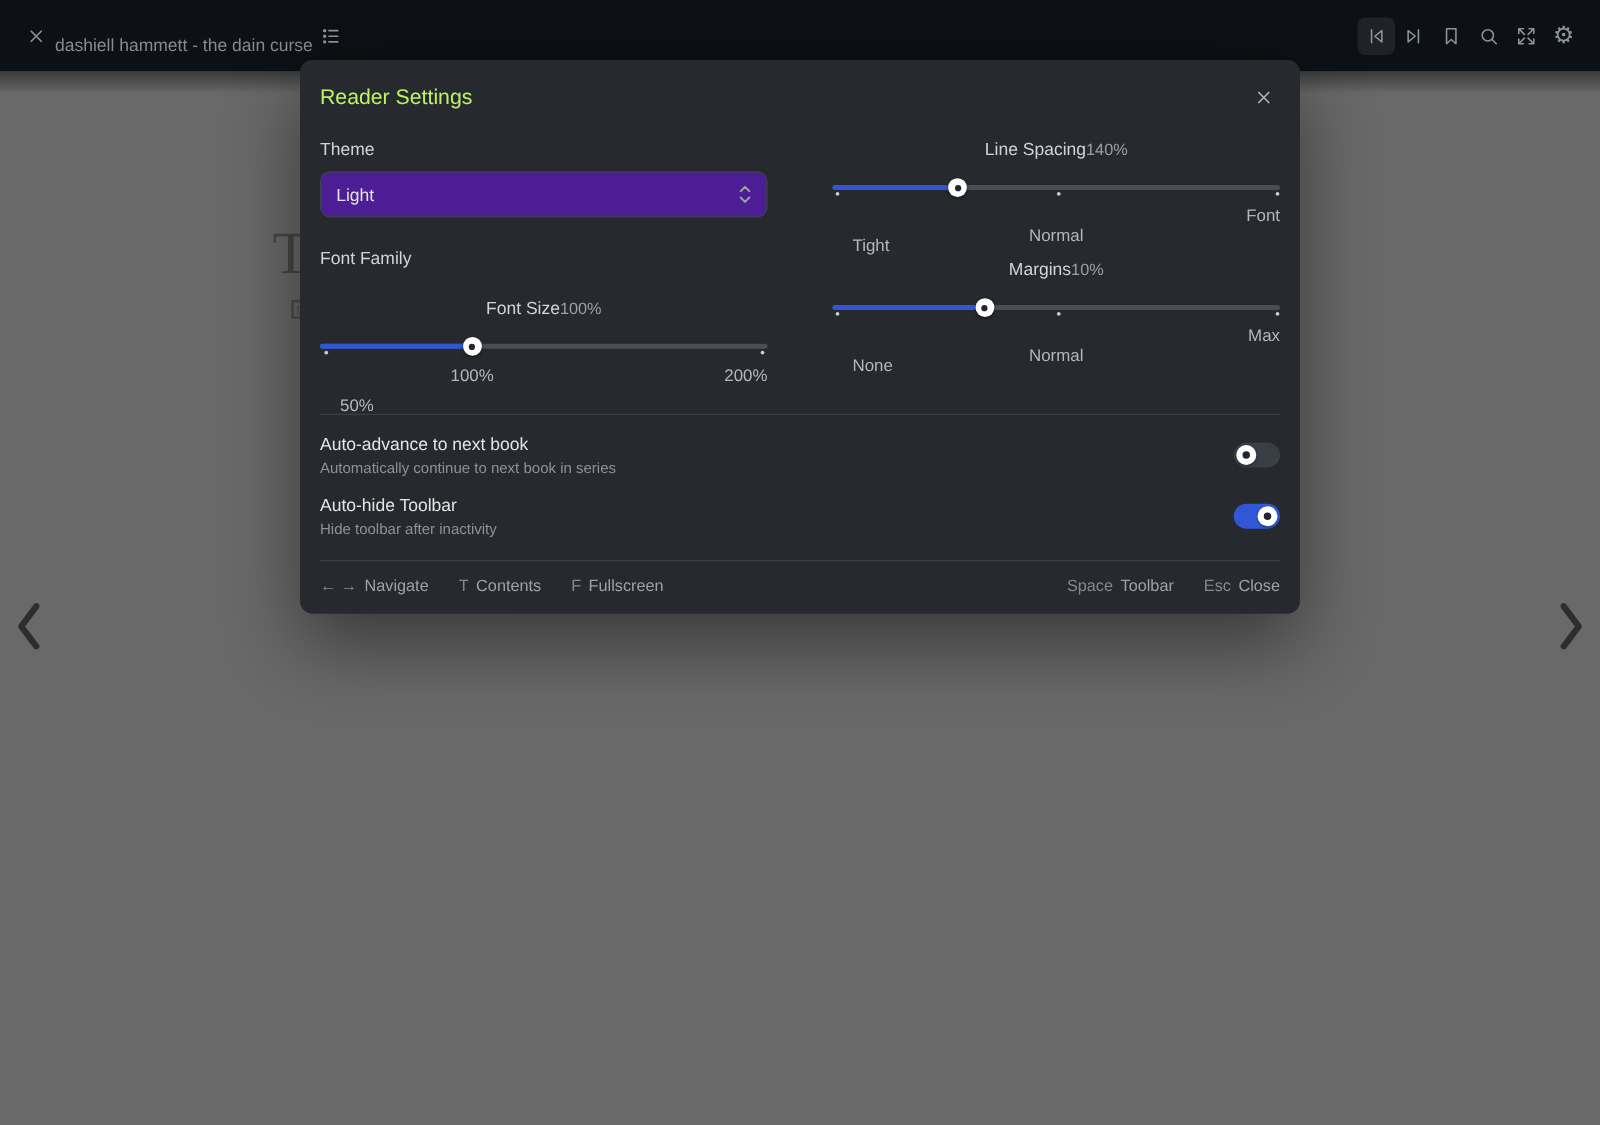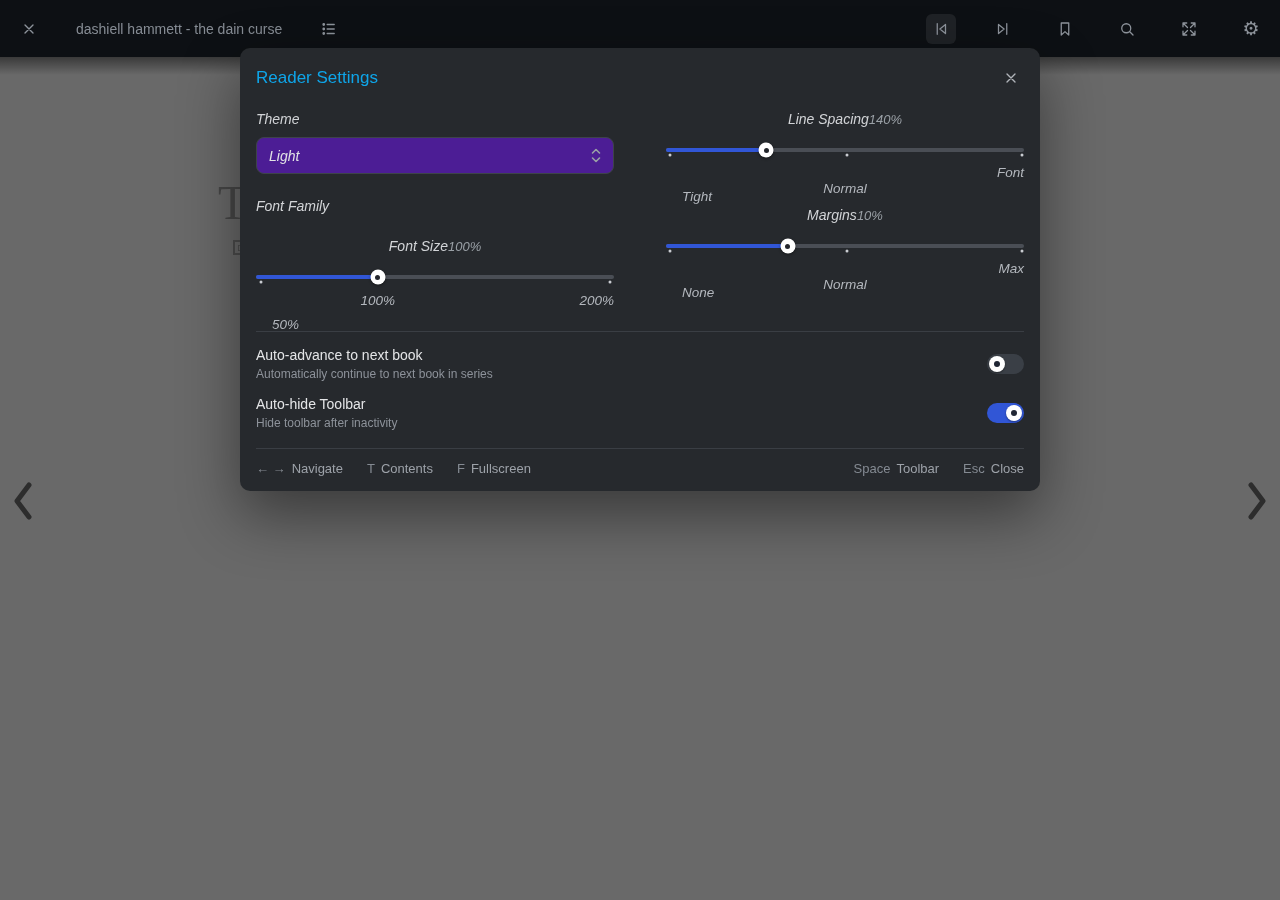--- a/index.html
+++ b/index.html
@@ -34,40 +34,40 @@
   
   .toolbar {
     position:absolute; top:0; left:0; right:0; height:57px; z-index:5;
     background:#0d1014; display:flex; align-items:center; justify-content:space-between;
     padding:0 14px;
   }
   .toolbar::after {
     content:""; position:absolute; top:57px; left:0; right:0; height:18px;
     background:linear-gradient(rgba(0,0,0,.45), rgba(0,0,0,0)); pointer-events:none;
   }
-  .tb-group { display:flex; align-items:center; gap:32px; }
+  .tb-group { display:flex; align-items:flex-end; gap:0; }
   .icon-btn {
     width:30px; height:30px; border-radius:6px; color:#8d939b;
     display:flex; align-items:center; justify-content:center; cursor:pointer; flex:0 0 auto;
   }
   .icon-btn.active { background:rgba(255,255,255,.08); }
   .tb-title { color:#868c94; font-size:14px; white-space:nowrap; }
   .gear-glyph { font-size:19px; line-height:1; }
 
   
   .modal {
     position:absolute; left:240px; top:48px; width:800px; z-index:10;
     background:#26292d; border-radius:10px; color:#e3e4e6;
     box-shadow:0 24px 60px rgba(0,0,0,.45);
   }
   .modal-header { display:flex; align-items:center; justify-content:space-between; padding:17px 16px 0; }
-  .modal-title { font-size:17px; font-weight:500; color:#0ea5e9; }
+  .modal-title { font-size:17px; font-weight:500; color:#bef264; }
   .modal-close { width:26px; height:26px; display:flex; align-items:center; justify-content:center; color:#b0b4ba; cursor:pointer; }
 
-  .settings-grid { display:grid; grid-template-columns:1fr 1fr; column-gap:52px; padding:20px 16px 0;font-style:italic; }
+  .settings-grid { display:grid; grid-template-columns:1fr 1fr; column-gap:52px; padding:20px 16px 0; }
 
   .field-label { font-size:14px; color:#d2d4d7; }
   .mt-section { margin-top:24px; }
   .select {
     margin-top:10px; height:37px; background:#4c1d95; border:1px solid #3e434a;
     border-radius:8px; display:flex; align-items:center; justify-content:space-between;
     padding:0 12px; font-size:14px; color:#e2e3e5; cursor:pointer;
   }
   .select svg { color:#9aa0a6; }
 

